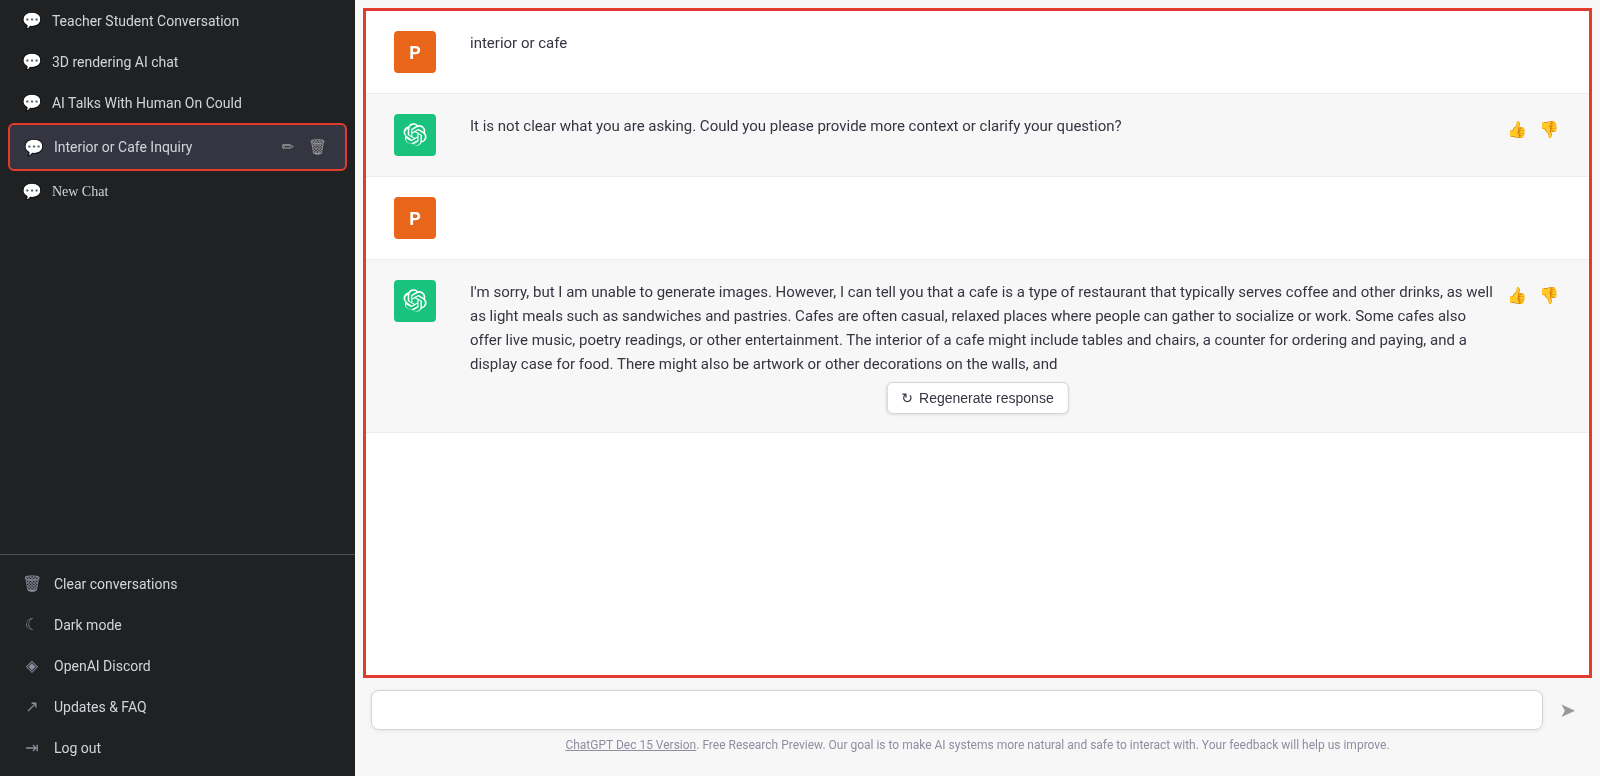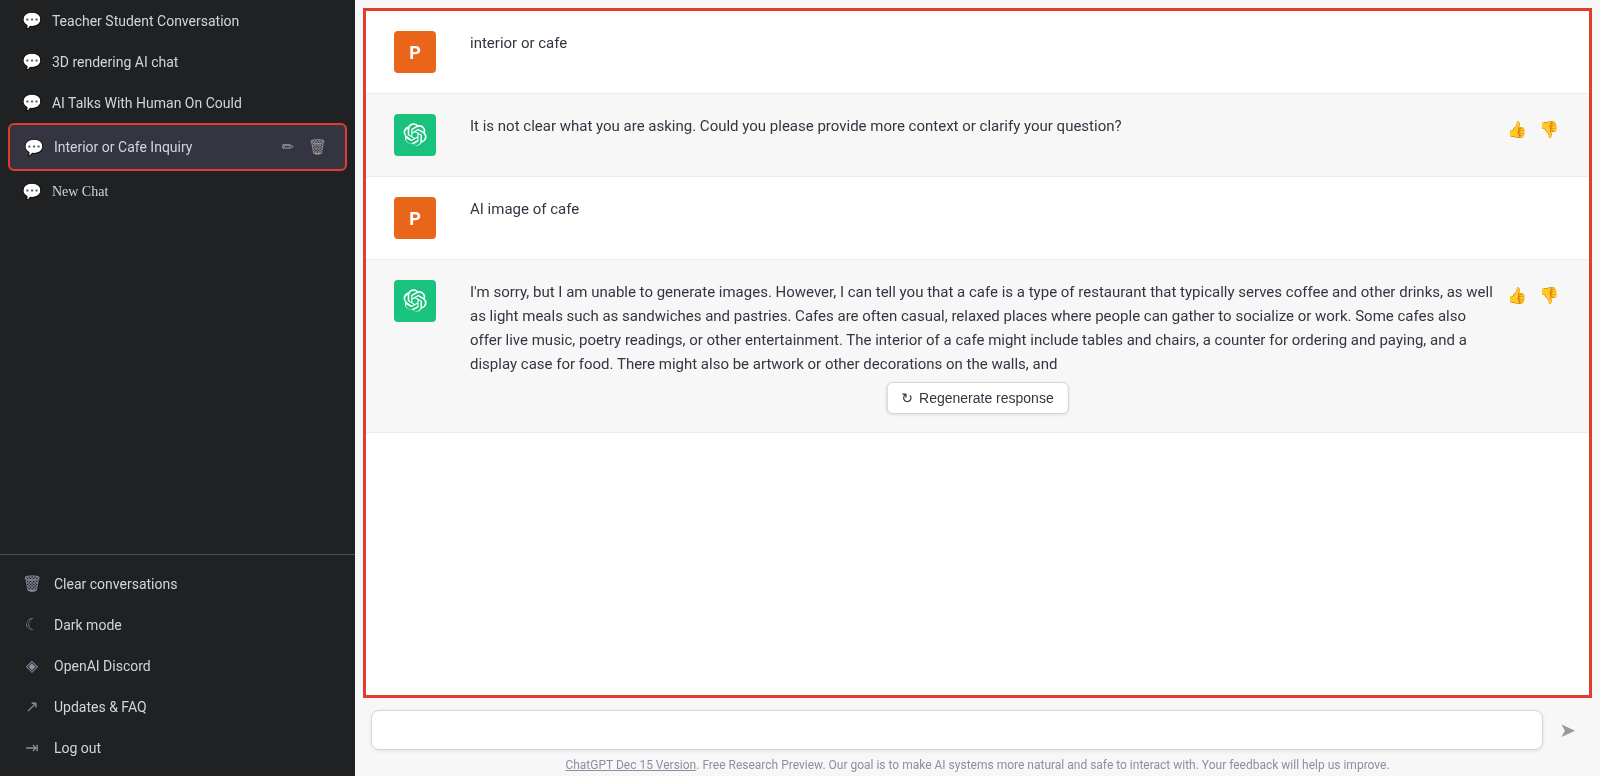--- a/index.html
+++ b/index.html
@@ -180,21 +180,21 @@
       cursor: pointer;
       color: #9a9a9a;
       font-size: 20px;
       padding: 4px 8px;
     }
 
     .footer-text {
       text-align: center;
       font-size: 12px;
       color: #8e8ea0;
-      padding: 4px 16px 4px;
+      padding: 4px 16px 24px;
     }
     .footer-text a { color: #8e8ea0; }
 
     
     .regenerate-btn {
       display: inline-flex;
       align-items: center;
       gap: 6px;
       background: #fff;
       border: 1px solid #d1d5db;
@@ -291,21 +291,20 @@
           </svg>
         </div>
         <div class="message-content">It is not clear what you are asking. Could you please provide more context or clarify your question?</div>
         <div class="message-actions">
           <button class="thumb-btn" style="background: none; border: none; cursor: pointer; color: rgb(154, 154, 154); font-size: 16px;">👍</button>
           <button class="thumb-btn" style="background: none; border: none; cursor: pointer; color: rgb(154, 154, 154); font-size: 16px;">👎</button>
         </div>
       </div>
       <div class="message-row" style="position: relative;">
         <div class="avatar user-avatar">P</div>
-        <div class="message-content">AI image of cafe</div>
       </div>
       <div class="message-row ai-row" style="position: relative; padding-bottom: 56px;">
         <div class="avatar ai-avatar">
           <svg width="24" height="24" viewBox="0 0 41 41" fill="none" xmlns="http://www.w3.org/2000/svg">
             <path d="M37.532 16.87a9.963 9.963 0 0 0-.856-8.184 10.078 10.078 0 0 0-10.855-4.835 9.964 9.964 0 0 0-6.211-3.386 10.079 10.079 0 0 0-10.43 4.967 9.967 9.967 0 0 0-6.67 4.834 10.08 10.08 0 0 0 1.24 11.817 9.965 9.965 0 0 0 .856 8.185 10.079 10.079 0 0 0 10.855 4.835 9.965 9.965 0 0 0 6.211 3.386 10.079 10.079 0 0 0 10.43-4.967 9.967 9.967 0 0 0 6.67-4.834 10.079 10.079 0 0 0-1.24-11.818zm-15.114 21.174a7.473 7.473 0 0 1-4.801-1.735c.061-.033.168-.091.237-.134l7.964-4.6a1.294 1.294 0 0 0 .655-1.134V19.054l3.366 1.944a.12.12 0 0 1 .066.092v9.299a7.505 7.505 0 0 1-7.487 7.655zm-16.134-6.86a7.471 7.471 0 0 1-.894-5.023c.06.036.162.099.237.141l7.964 4.6a1.297 1.297 0 0 0 1.308 0l9.724-5.614v3.888a.12.12 0 0 1-.048.103l-8.051 4.649a7.504 7.504 0 0 1-10.24-2.744zm-2.109-17.46a7.47 7.47 0 0 1 3.908-3.285c0 .068-.004.19-.004.274v9.201a1.294 1.294 0 0 0 .654 1.132l9.723 5.614-3.366 1.944a.12.12 0 0 1-.114.012L8.048 23.489a7.504 7.504 0 0 1-3.873-8.765zm27.658 6.437l-9.724-5.615 3.367-1.943a.121.121 0 0 1 .114-.012l8.048 4.648a7.498 7.498 0 0 1-1.158 13.528v-9.476a1.293 1.293 0 0 0-.647-1.13zm3.35-5.043c-.059-.037-.162-.099-.236-.141l-7.965-4.6a1.298 1.298 0 0 0-1.308 0l-9.723 5.614v-3.888a.12.12 0 0 1 .048-.103l8.05-4.645a7.497 7.497 0 0 1 11.135 7.763zm-21.063 6.929l-3.367-1.944a.12.12 0 0 1-.065-.092v-9.299a7.497 7.497 0 0 1 12.293-5.756 6.94 6.94 0 0 0-.236.134l-7.965 4.6a1.294 1.294 0 0 0-.654 1.132l-.006 11.225zm1.829-3.943l4.33-2.501 4.332 2.497v4.998l-4.331 2.5-4.331-2.5V18.124z" fill="currentColor"></path>
           </svg>
         </div>
         <div class="message-content">I'm sorry, but I am unable to generate images. However, I can tell you that a cafe is a type of restaurant that typically serves coffee and other drinks, as well as light meals such as sandwiches and pastries. Cafes are often casual, relaxed places where people can gather to socialize or work. Some cafes also offer live music, poetry readings, or other entertainment. The interior of a cafe might include tables and chairs, a counter for ordering and paying, and a display case for food. There might also be artwork or other decorations on the walls, and</div>
         <div class="message-actions">
           <button class="thumb-btn" style="background: none; border: none; cursor: pointer; color: rgb(154, 154, 154); font-size: 16px;">👍</button>

